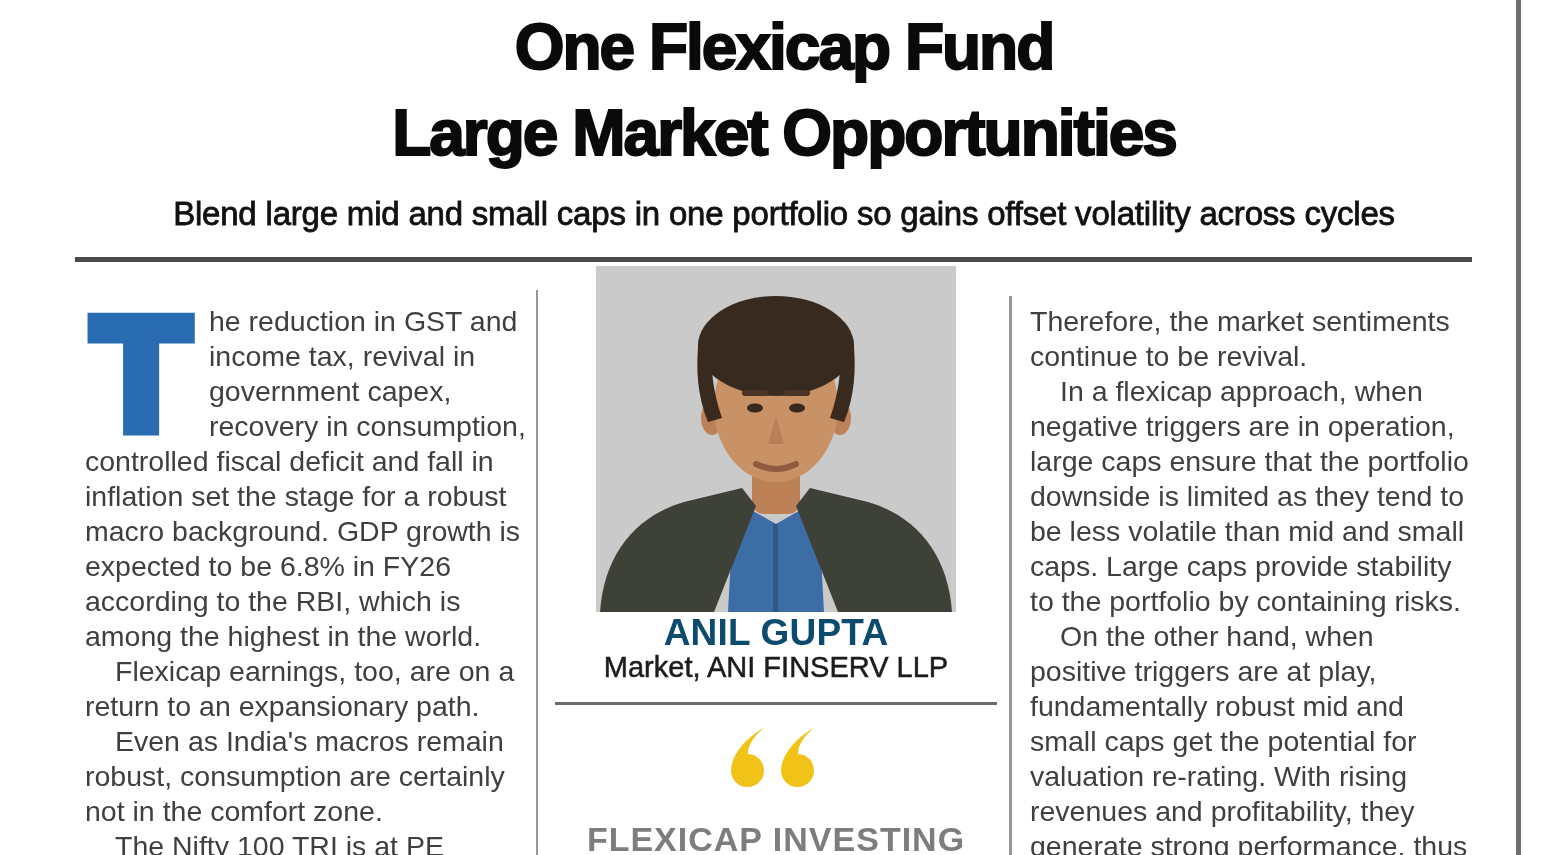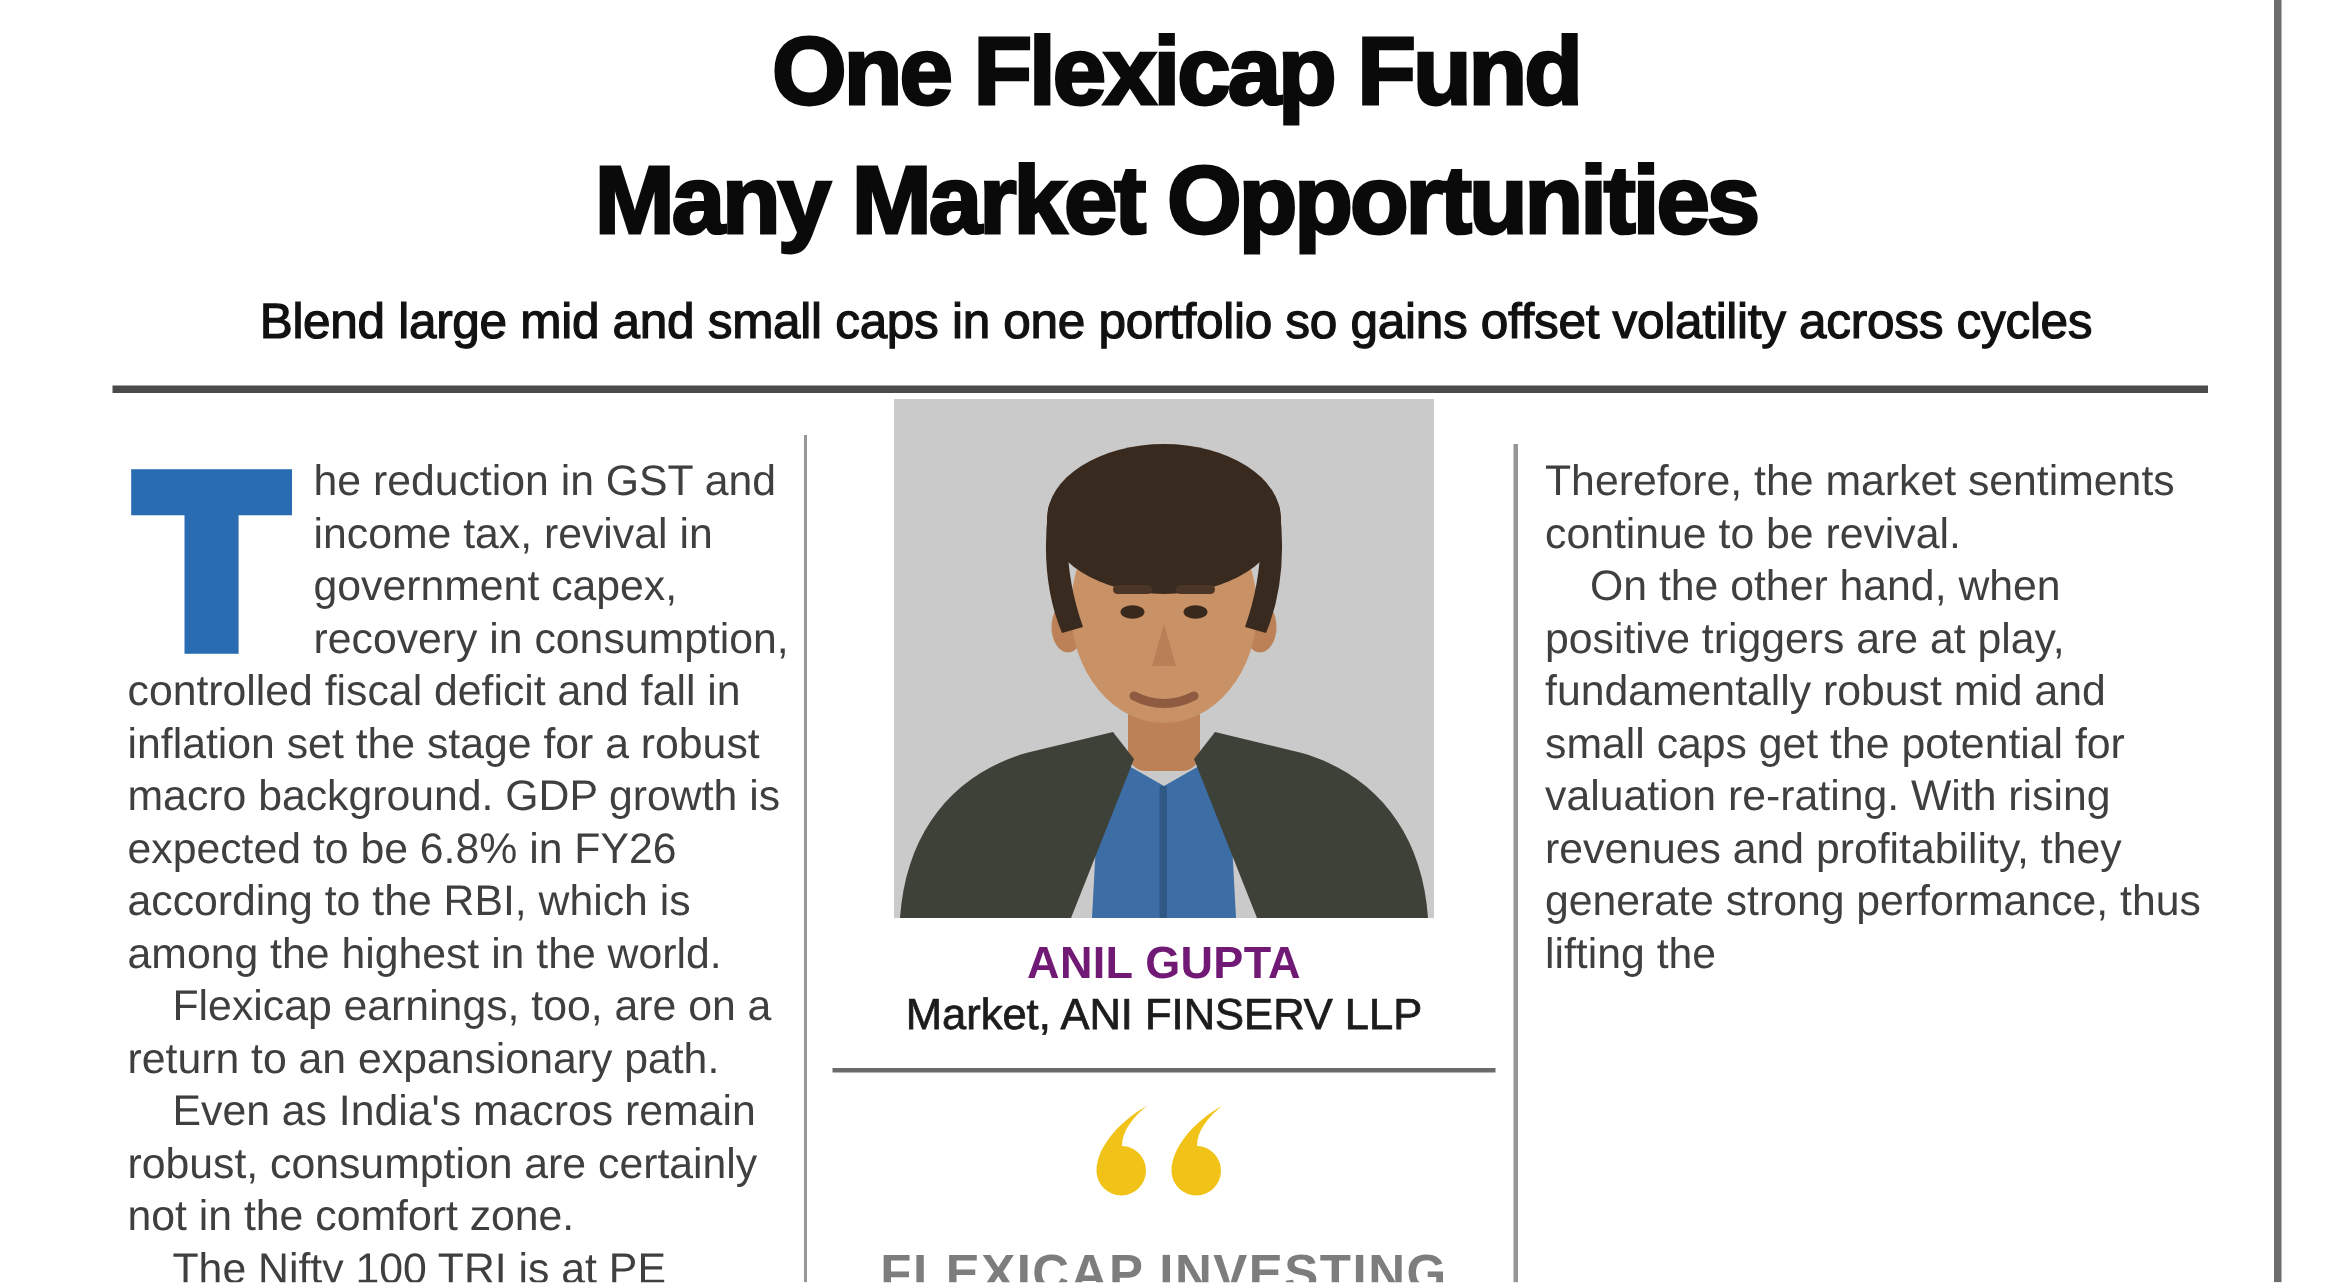--- a/index.html
+++ b/index.html
@@ -51,42 +51,42 @@
   
   .mid-col {
     position:absolute; left:555px; top:266px; width:442px;
     text-align:center;
   }
   .photo {
     width:360px; height:346px; margin:0 auto; display:block;
     background:#cacaca;
   }
   .caption-name {
-    margin-top:14px; font-size:30px; line-height:34px;
-    font-weight:bold; color:#701a75; letter-spacing:0.2px;
+    margin-top:4px; font-size:37px; line-height:34px;
+    font-weight:bold; color:#0c4a6e; letter-spacing:0.2px;
   }
   .caption-role {
     font-size:29px; line-height:34px; color:#1c1c1c;
     -webkit-text-stroke:0.5px #1c1c1c;
   }
   .mid-rule { margin-top:18px; width:100%; height:3px; background:#6a6a6a; border:0; }
   .quote-wrap { margin-top:22px; height:62px; }
   .section-heading {
     margin-top:30px; font-size:34px; line-height:40px;
     font-weight:bold; color:#7d7d7d; letter-spacing:1px;
   }
 </style>
 </head>
 <body>
 
 <div class="page">
 
   <div class="headline">
     <div>One Flexicap Fund</div>
-    <div>Many Market Opportunities</div>
+    <div>Large Market Opportunities</div>
   </div>
 
   <div class="subtitle">Blend large mid and small caps in one portfolio so gains offset volatility across cycles</div>
 
   <div class="top-rule"></div>
   <div class="page-edge-rule"></div>
   <div class="col-rule one"></div>
   <div class="col-rule two"></div>
 
   <div class="body-col left">
@@ -144,16 +144,17 @@
         <path d="M37 0 C16 12 3 29 3 44 A16.5 16.5 0 1 0 20 27 C20 17 27 8 37 0 Z" fill="#f1c217"></path>
         <path d="M87 0 C66 12 53 29 53 44 A16.5 16.5 0 1 0 70 27 C70 17 77 8 87 0 Z" fill="#f1c217"></path>
       </svg>
     </div>
 
     <div class="section-heading">FLEXICAP INVESTING</div>
   </div>
 
   <div class="body-col right">
     <p>Therefore, the market sentiments continue to be revival.</p>
+    <p>In a flexicap approach, when negative triggers are in operation, large caps ensure that the portfolio downside is limited as they tend to be less volatile than mid and small caps. Large caps provide stability to the portfolio by containing risks.</p>
     <p>On the other hand, when positive triggers are at play, fundamentally robust mid and small caps get the potential for valuation re-rating. With rising revenues and profitability, they generate strong performance, thus lifting the</p>
   </div>
 
 </div>
 
 </body></html>

